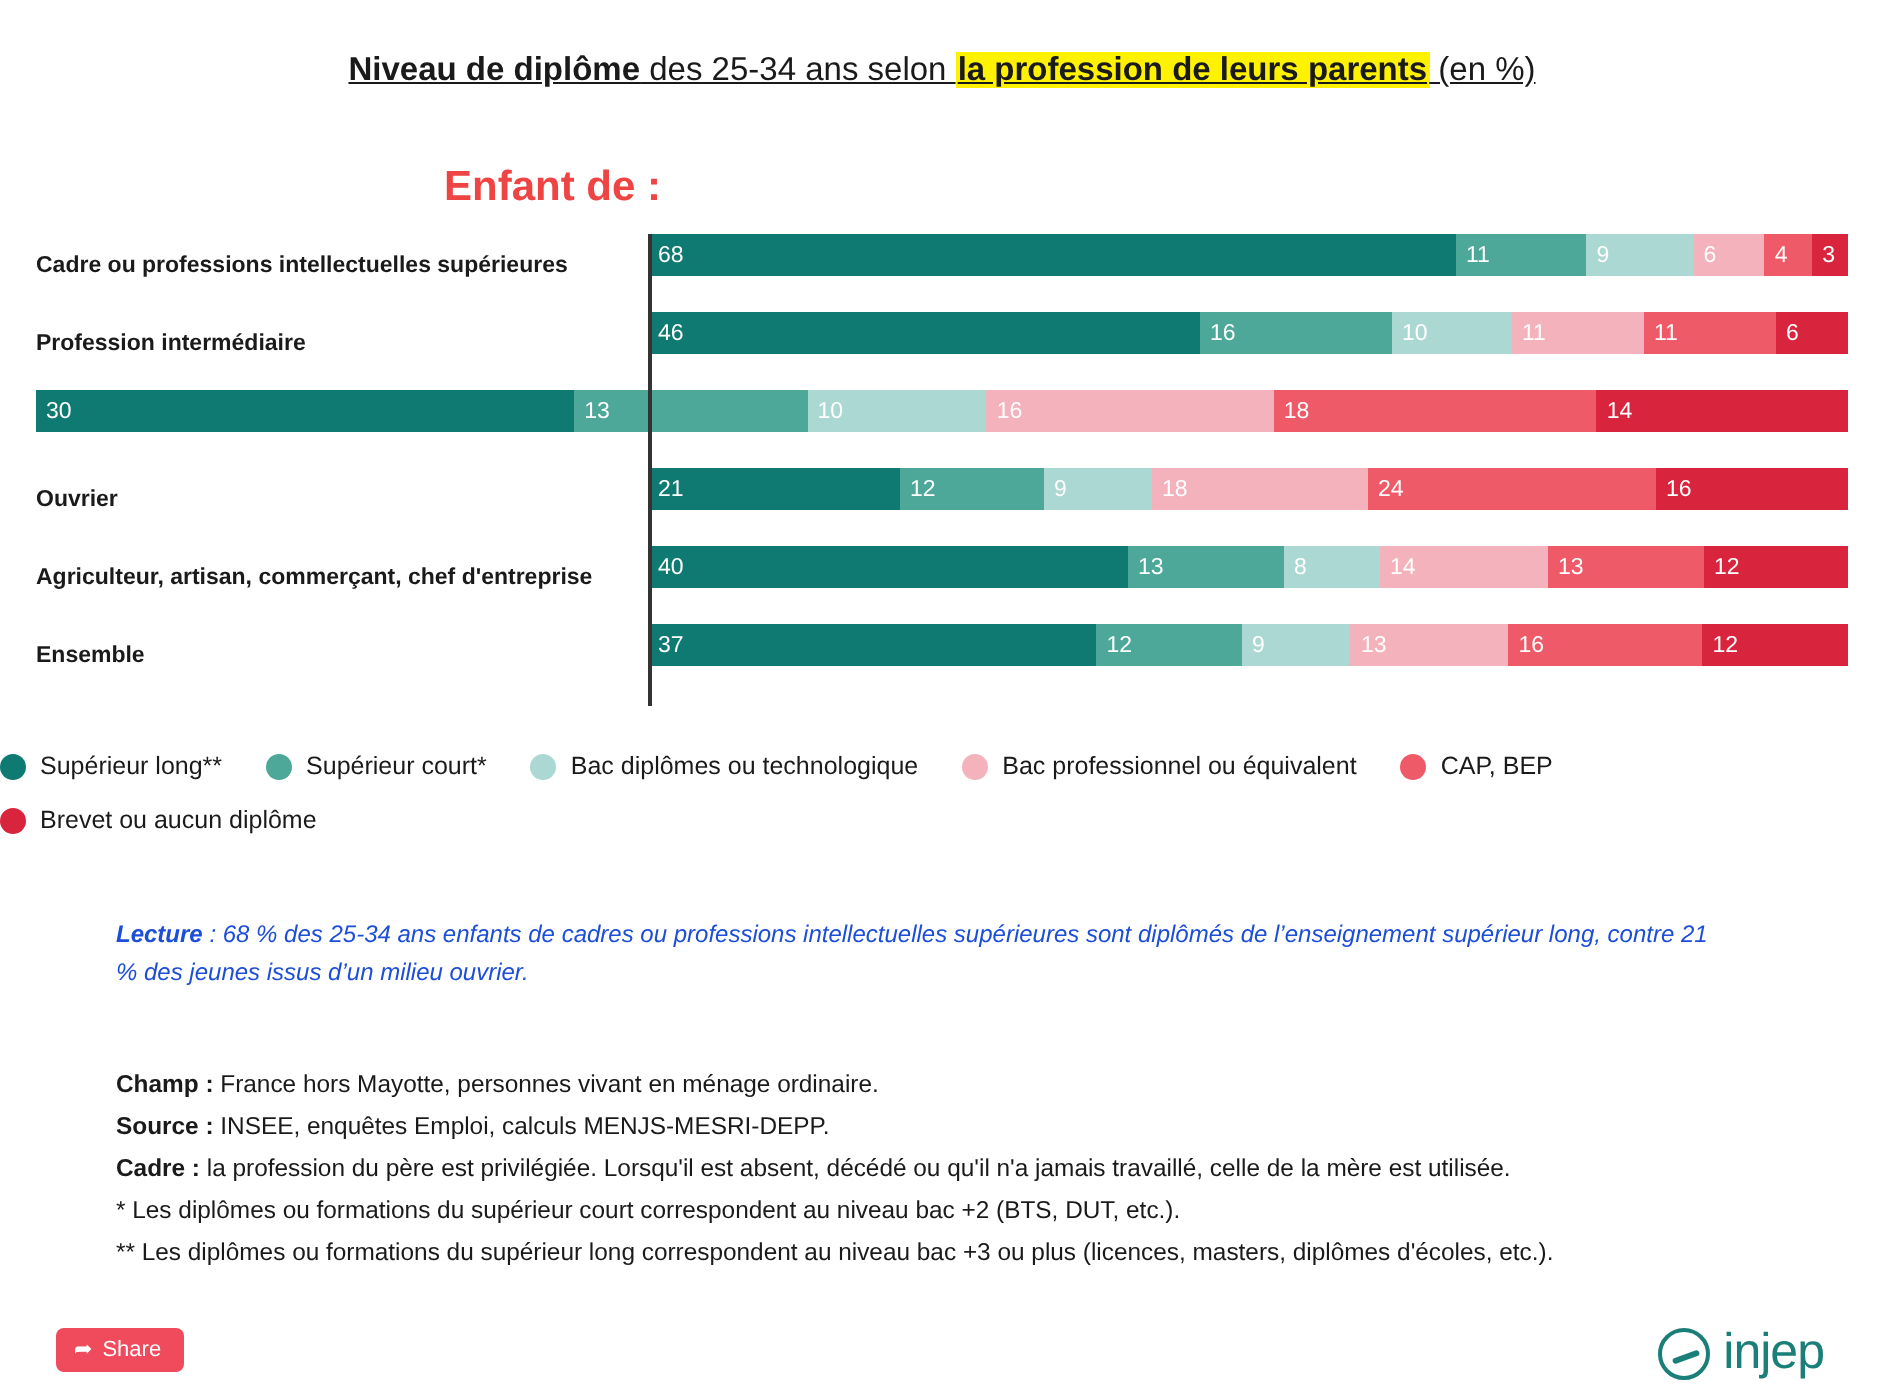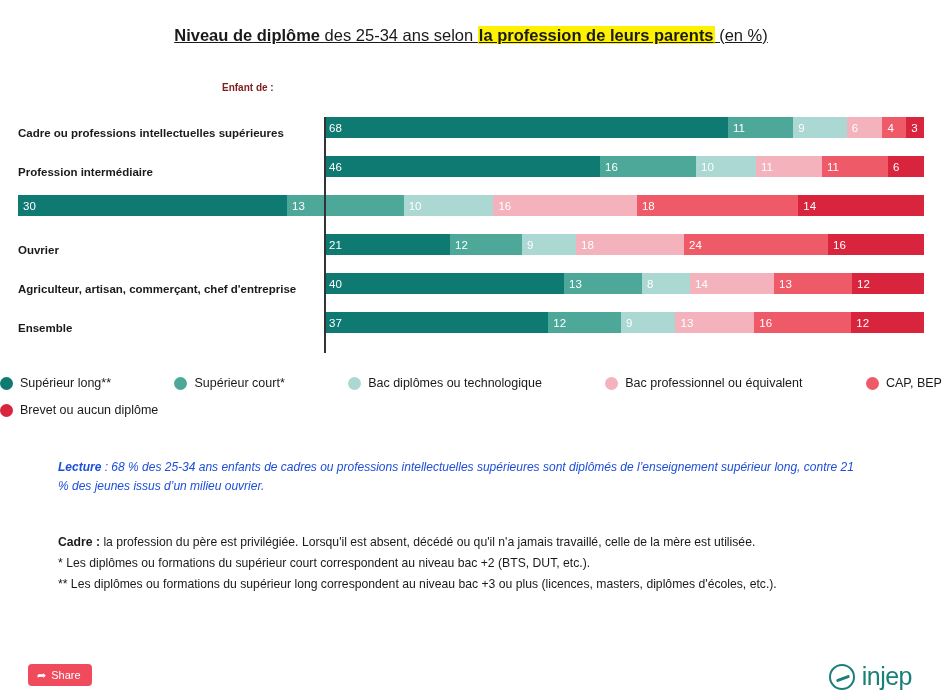--- a/index.html
+++ b/index.html
@@ -42,23 +42,23 @@
     background: #fff200;
     text-decoration: underline;
     padding: 0 1px;
   }
 
   
   .enfant-de {
     position: absolute;
     top: 82px;
     left: 222px;
-    font-size: 10px;
+    font-size: 21px;
     font-weight: bold;
-    color: #7f1d1d;
+    color: #ef4444;
   }
 
   
   .chart {
     position: absolute;
     top: 117px;
     left: 18px;
     width: 906px;
     height: 236px;
   }
@@ -117,21 +117,21 @@
 
   
   .legend {
     position: absolute;
     top: 376px;
     left: 0;
     width: 942px;
   }
   .legend-row {
     display: flex;
-    justify-content: space-between;
+    justify-content: flex-start;
     align-items: center;
     gap: 22px;
     margin-bottom: 13px;
   }
   .legend-item {
     display: flex;
     align-items: center;
     gap: 7px;
     font-size: 12.5px;
     color: #1a1a1a;
@@ -404,20 +404,22 @@
           <span>Brevet ou aucun diplôme</span>
         </div>
       </div>
   </div>
 
   <div class="lecture">
     <b>Lecture</b><span> : 68 % des 25-34 ans enfants de cadres ou professions intellectuelles supérieures sont diplômés de l’enseignement supérieur long, contre 21 % des jeunes issus d’un milieu ouvrier.</span>
   </div>
 
   <div class="notes" id="notes-block">
+      <div><span class="lbl">Champ :</span><span> France hors Mayotte, personnes vivant en ménage ordinaire.</span></div>
+      <div><span class="lbl">Source :</span><span> INSEE, enquêtes Emploi, calculs MENJS-MESRI-DEPP.</span></div>
       <div><span class="lbl">Cadre :</span><span> la profession du père est privilégiée. Lorsqu'il est absent, décédé ou qu'il n'a jamais travaillé, celle de la mère est utilisée.</span></div>
       <div><span>* Les diplômes ou formations du supérieur court correspondent au niveau bac +2 (BTS, DUT, etc.).</span></div>
       <div><span>** Les diplômes ou formations du supérieur long correspondent au niveau bac +3 ou plus (licences, masters, diplômes d'écoles, etc.).</span></div>
     </div>
 
   <button class="share-btn">
     <span class="share-ico">➦</span>
     <span>Share</span>
   </button>
 

